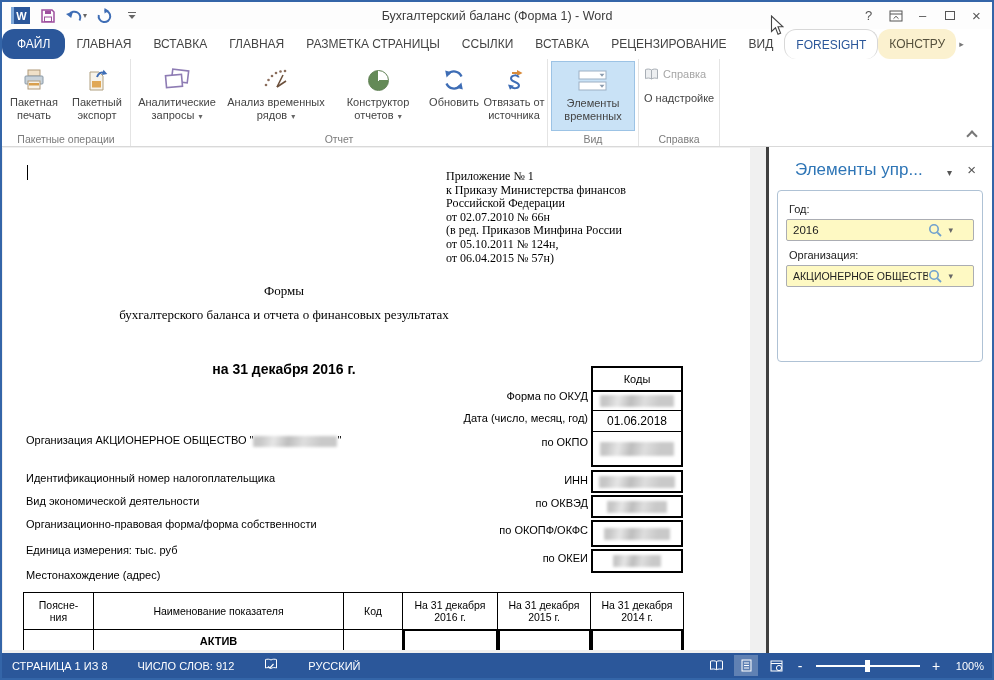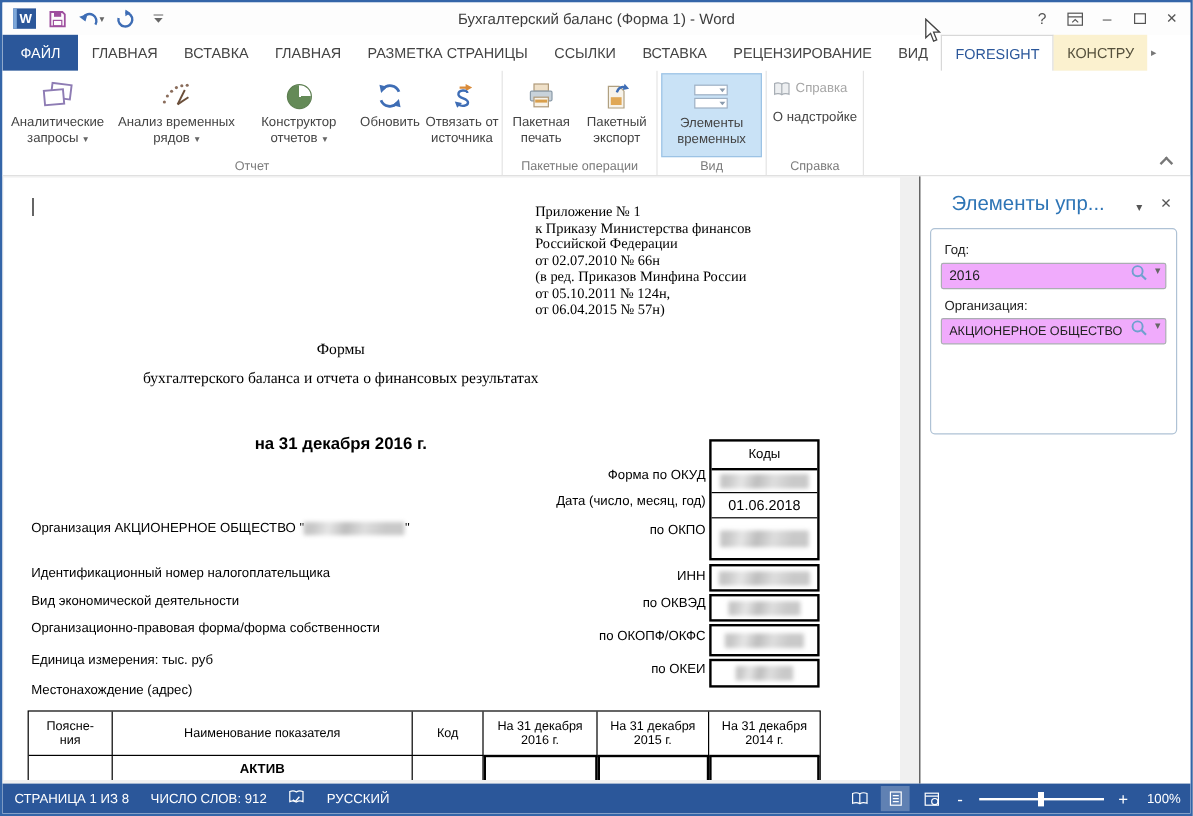--- a/index.html
+++ b/index.html
@@ -12,21 +12,21 @@
   .qbtn{width:24px;height:22px;display:flex;align-items:center;justify-content:center;cursor:default;}
   .wordlogo{width:19px;height:17px;background:#2B579A;color:#fff;font-size:11px;font-weight:bold;
     display:flex;align-items:center;justify-content:center;border-left:3px solid #7DA7D9;}
   .smallcaret{font-size:8px;color:#666;margin-left:1px;}
   .wtitle{position:absolute;left:0;right:0;text-align:center;font-size:12.5px;color:#3C3C3C;pointer-events:none;}
   .wincontrols{position:absolute;right:2px;top:0;height:27px;display:flex;align-items:center;}
   .wc{width:27px;height:24px;display:flex;align-items:center;justify-content:center;color:#555;font-size:13px;}
   .maxbox{width:10px;height:9px;border:1.5px solid #555;}
   
   .tabrow{position:absolute;left:0;top:27px;right:0;height:30px;background:#FFFFFF;display:flex;align-items:stretch;}
-  .tab{display:flex;align-items:center;padding:0 11px;font-size:12px;color:#444;white-space:nowrap;}
+  .tab{display:flex;align-items:center;padding:0 11px;font-size:12px;color:#444;white-space:nowrap;border-radius:12px;}
   .tab.file{background:#2B579A;color:#fff;padding:0 15px;}
   .tab.active{color:#2B579A;border:1px solid #D8D8D8;border-bottom:none;background:#fff;}
   .tab.contextual{background:#FBF1CF;color:#55503C;}
   .tabscroll{display:flex;align-items:center;color:#777;font-size:9px;padding:0 3px;}
   
   .ribbon{position:absolute;left:0;top:57px;right:0;height:88px;background:#FFFFFF;border-bottom:1px solid #D9D9D9;display:flex;}
   .rgroup{position:relative;height:100%;border-right:1px solid #E4E4E4;display:flex;align-items:flex-start;padding:2px 1px 14px 1px;}
   .glabel{position:absolute;bottom:1px;left:0;right:0;text-align:center;font-size:10.5px;color:#7B7B7B;}
   .rbtn{height:70px;display:flex;flex-direction:column;align-items:center;justify-content:flex-start;
     font-size:11px;color:#444;text-align:center;padding-top:3px;}
@@ -64,33 +64,33 @@
   .maintable{position:absolute;left:20px;top:444px;width:661px;border:1px solid #000;}
   .mtr{display:flex;align-items:center;}
   .mtc{border-right:1px solid #000;display:flex;align-items:center;justify-content:center;
     font-size:10.5px;line-height:12px;text-align:center;white-space:pre-line;}
   .mtc:last-child{border-right:none;}
   .mth .mtc{height:37px;border-bottom:1px solid #000;}
   .mtb .mtc{height:22px;}
   .mtb .thick{border-left:2px solid #000;border-right:2px solid #000;border-top:1px solid #000;margin-top:-1px;}
   .aktiv{font-weight:bold;font-size:11px;}
   
-  .panel{position:absolute;left:764px;top:0;right:0;bottom:0;background:#FFFFFF;border-left:1px solid #404040;}
+  .panel{position:absolute;left:764px;top:0;right:0;bottom:0;background:#FFFFFF;border-left:3px solid #404040;}
   .panel-title{position:absolute;left:26px;top:13px;font-size:17px;color:#2E75B6;white-space:nowrap;}
   .pane-caret{position:absolute;right:40px;top:20px;font-size:10px;color:#555;}
   .pane-close{position:absolute;right:16px;top:14px;font-size:15px;color:#555;}
   .panel-box{position:absolute;left:8px;top:43px;width:206px;height:172px;border:1px solid #AFC2D5;border-radius:4px;padding:10px 8px;}
   .plabel{font-size:11px;color:#222;margin:2px 0 4px 3px;}
-  .pinput{display:flex;height:22px;border:1px solid #ABADB3;border-radius:2px;background:#f0abfc;padding:0 4px 0 6px;margin-bottom:8px;}
+  .pinput{display:flex;align-items:center;height:22px;border:1px solid #ABADB3;border-radius:2px;background:#fef9c3;padding:0 20px 0 6px;margin-bottom:8px;}
   .pinput input{flex:1;border:none;outline:none;font-family:"Liberation Sans",sans-serif;font-size:11.5px;color:#222;min-width:0;background:transparent;padding:0;}
   .pcaret{font-size:9px;color:#666;margin-left:5px;}
   
   .statusbar{position:absolute;left:0;right:0;bottom:0;height:25px;background:#2B579A;color:#fff;
     display:flex;align-items:center;font-size:11px;}
-  .sb-left{display:flex;align-items:center;gap:18px;padding-left:10px;}
+  .sb-left{display:flex;align-items:center;gap:30px;padding-left:10px;}
   .sb-right{position:absolute;right:8px;display:flex;align-items:center;gap:6px;}
   .viewbtn{width:24px;height:21px;display:flex;align-items:center;justify-content:center;}
   .viewbtn.active{background:rgba(255,255,255,0.25);}
   .ztrack{width:104px;height:2px;background:#fff;position:relative;margin:0 4px;}
   .zthumb{position:absolute;left:49px;top:-5px;width:5px;height:12px;background:#fff;}
   .zoomsign{font-size:14px;width:12px;text-align:center;}
   .zoomlevel{width:36px;text-align:right;}
   
   .mcursor{position:absolute;left:768px;top:13px;z-index:50;pointer-events:none;}
 </style>
@@ -160,20 +160,48 @@
     <div class="tab">РЕЦЕНЗИРОВАНИЕ</div>
     <div class="tab">ВИД</div>
     <div class="tab active">FORESIGHT</div>
     <div class="tab contextual">КОНСТРУ</div>
     <div class="tabscroll">▸</div>
   </div>
 
   <div class="ribbon">
 
     <div class="rgroup">
+      <div class="rbtn" style="width:62px">
+        <div class="ricon">
+          <svg width="24" height="24">
+              <rect x="6" y="2" width="12" height="6" fill="#EFE0C8" stroke="#B09A7A"></rect>
+              <rect x="3" y="8" width="18" height="8" rx="1" fill="#C8D2DA" stroke="#8A9AA8"></rect>
+              <rect x="6" y="13" width="12" height="8" fill="#F7F2E8" stroke="#B09A7A"></rect>
+              <rect x="7" y="15" width="10" height="2.5" fill="#D99F4C"></rect>
+            </svg>
+        </div>
+        <div class="rlabel"><span>Пакетная
+печать</span></div>
+      </div>
+      <div class="rbtn" style="width:64px">
+        <div class="ricon">
+          <svg width="24" height="24">
+              <path d="M5 4 h9 l4 4 v14 h-13 z" fill="#F7F3EA" stroke="#B0A080"></path>
+              <rect x="7" y="13" width="9" height="6.5" fill="#E0A856"></rect>
+              <path d="M12 9 C13.5 4.5 17 3.5 19.5 5.5" stroke="#3E6DB5" stroke-width="2" fill="none"></path>
+              <polygon points="18.5,1.8 22.3,6 17,7" fill="#3E6DB5"></polygon>
+            </svg>
+        </div>
+        <div class="rlabel"><span>Пакетный
+экспорт</span></div>
+      </div>
+      <div class="glabel">Пакетные операции</div>
+    </div>
+
+    <div class="rgroup">
       <div class="rbtn" style="width:90px">
         <div class="ricon">
           <svg width="28" height="24">
               <rect x="9" y="2" width="16" height="12" fill="#fff" stroke="#8E7CB4" stroke-width="1.6" transform="rotate(7 17 8)"></rect>
               <rect x="3" y="7" width="16" height="12" fill="#fff" stroke="#8E7CB4" stroke-width="1.6" transform="rotate(-5 11 13)"></rect>
             </svg>
         </div>
         <div class="rlabel"><span>Аналитические
 запросы</span> <span class="smallcaret">▾</span></div>
       </div>
@@ -217,48 +245,20 @@
               <path d="M9 5 h6" stroke="#D98B3A" stroke-width="2" fill="none"></path>
               <polygon points="19.5,5 14,2 14,8" fill="#D98B3A"></polygon>
               <path d="M15.5 9.5 C15.5 6.5 8 6.5 8 10.5 C8 14.5 16 13.5 16 17.5 C16 20.5 10.5 21 8 19" fill="none" stroke="#3E6DB5" stroke-width="2"></path>
               <polygon points="5,16.5 11,17.8 7,21.8" fill="#3E6DB5"></polygon>
             </svg>
         </div>
         <div class="rlabel"><span>Отвязать от
 источника</span></div>
       </div>
       <div class="glabel">Отчет</div>
-    </div>
-
-    <div class="rgroup">
-      <div class="rbtn" style="width:62px">
-        <div class="ricon">
-          <svg width="24" height="24">
-              <rect x="6" y="2" width="12" height="6" fill="#EFE0C8" stroke="#B09A7A"></rect>
-              <rect x="3" y="8" width="18" height="8" rx="1" fill="#C8D2DA" stroke="#8A9AA8"></rect>
-              <rect x="6" y="13" width="12" height="8" fill="#F7F2E8" stroke="#B09A7A"></rect>
-              <rect x="7" y="15" width="10" height="2.5" fill="#D99F4C"></rect>
-            </svg>
-        </div>
-        <div class="rlabel"><span>Пакетная
-печать</span></div>
-      </div>
-      <div class="rbtn" style="width:64px">
-        <div class="ricon">
-          <svg width="24" height="24">
-              <path d="M5 4 h9 l4 4 v14 h-13 z" fill="#F7F3EA" stroke="#B0A080"></path>
-              <rect x="7" y="13" width="9" height="6.5" fill="#E0A856"></rect>
-              <path d="M12 9 C13.5 4.5 17 3.5 19.5 5.5" stroke="#3E6DB5" stroke-width="2" fill="none"></path>
-              <polygon points="18.5,1.8 22.3,6 17,7" fill="#3E6DB5"></polygon>
-            </svg>
-        </div>
-        <div class="rlabel"><span>Пакетный
-экспорт</span></div>
-      </div>
-      <div class="glabel">Пакетные операции</div>
     </div>
 
     <div class="rgroup" style="padding:2px 3px 14px 3px;">
       <div class="rbtn selected" style="width:84px">
         <div class="ricon">
           <svg width="32" height="26">
               <rect x="2" y="3" width="27" height="8" fill="#fff" stroke="#9DB0C4"></rect>
               <polygon points="22.5,5.8 27.5,5.8 25,8.8" fill="#8A9BAE"></polygon>
               <rect x="2" y="14" width="27" height="8" fill="#fff" stroke="#9DB0C4"></rect>
               <polygon points="22.5,16.8 27.5,16.8 25,19.8" fill="#8A9BAE"></polygon>

